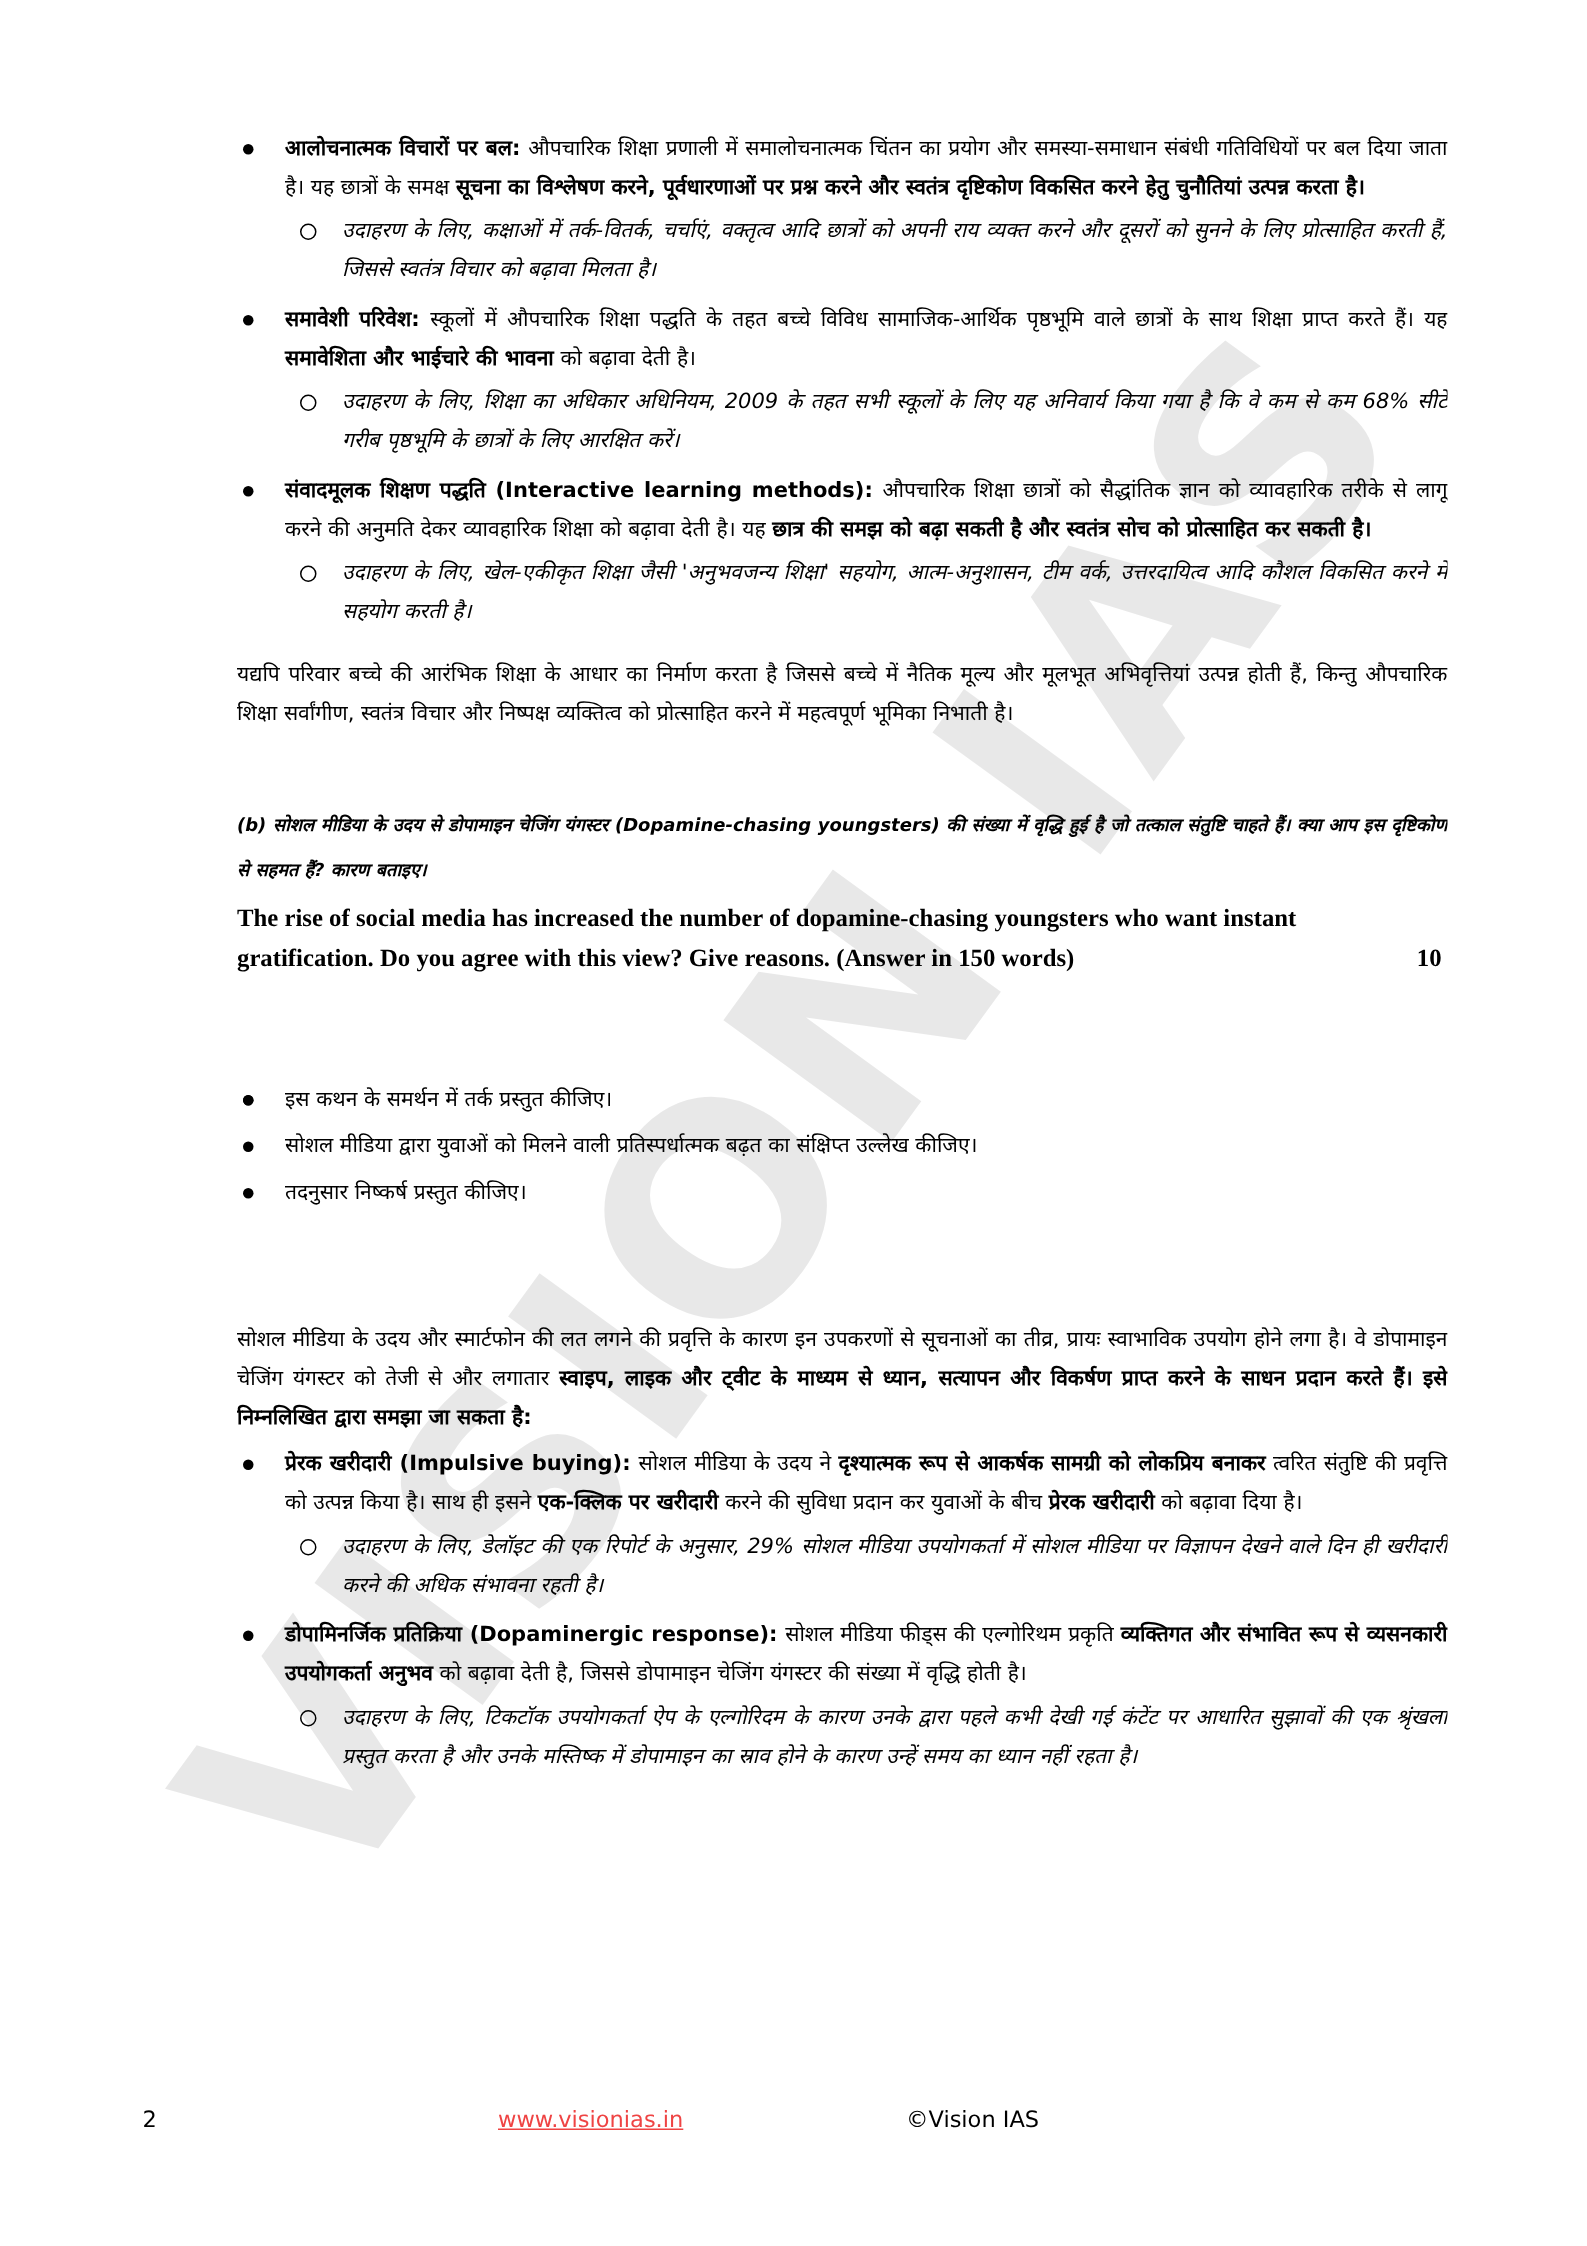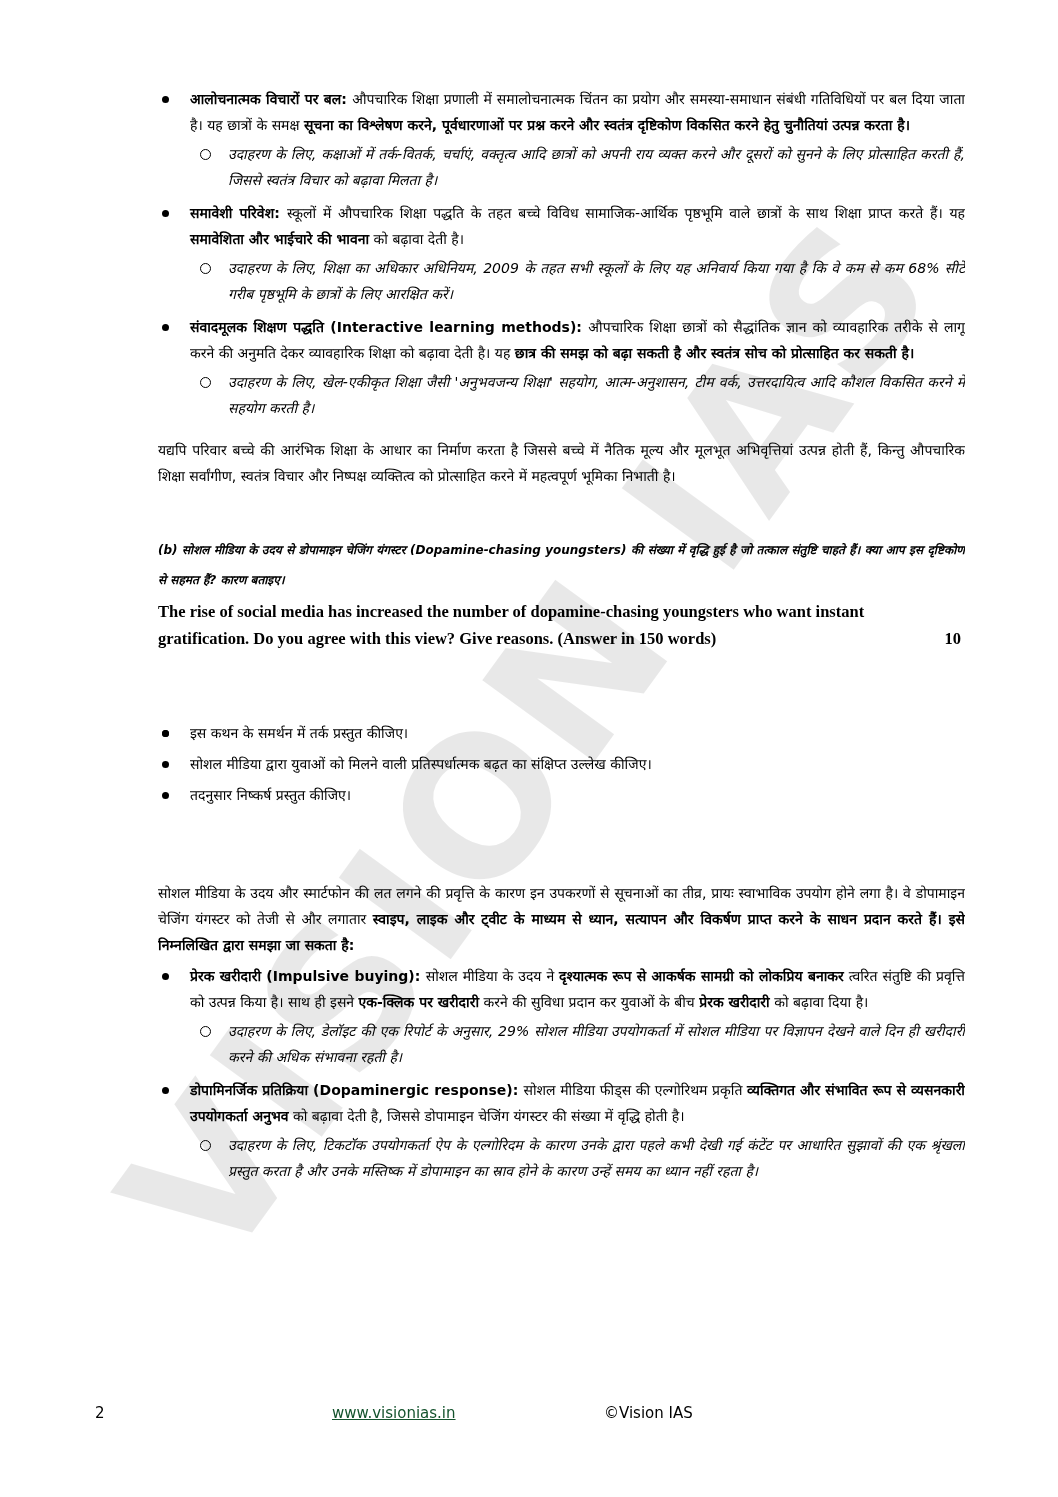--- a/index.html
+++ b/index.html
@@ -54,21 +54,21 @@
     font-weight:bold;font-style:italic;font-size:16px;line-height:24px;
     text-align:left;
   }
   .approach-list{margin-top:14px;}
   .approach-list .bullet{margin-bottom:5px;}
   .intro{margin-top:18px;}
   .answer-list{margin-top:5px;}
   
   .footer{position:absolute;left:0;top:1404px;width:100%;font-size:15px;z-index:1;}
   .pgnum{position:absolute;left:95px;top:0;}
-  .weblink{position:absolute;left:332px;top:0;color:#14532d;text-decoration:underline;cursor:pointer;}
+  .weblink{position:absolute;left:332px;top:0;color:#ef4444;text-decoration:underline;cursor:pointer;}
   .copyright{position:absolute;left:604px;top:0;}
 </style>
 </head>
 <body>
 
 <div class="watermark">VISION IAS</div>
 
 <div class="content">
 
   <div>

